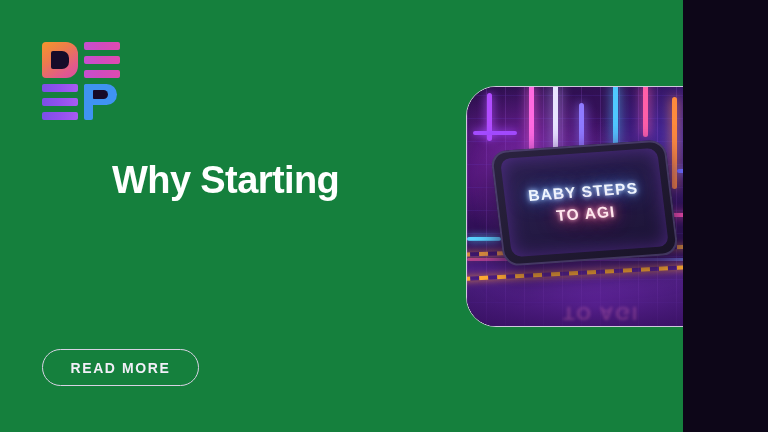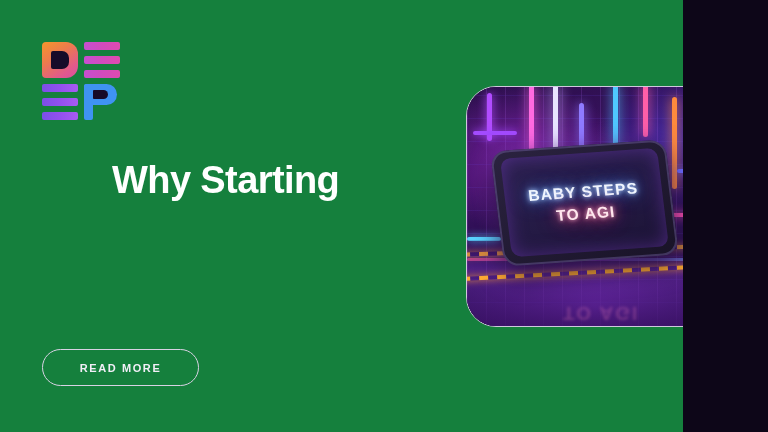--- a/index.html
+++ b/index.html
@@ -87,21 +87,21 @@
   .headline .ln { display:block; white-space:nowrap; }
 
   
   .btn-read-more {
     position:absolute; left:42px; top:349px;
     width:157px; height:37px;
     border:1.5px solid #d8d2e4;
     border-radius:19px;
     background:transparent;
     color:#f2eff8;
-    font-size:11px;
+    font-size:14px;
     font-weight:bold;
     letter-spacing:1.6px;
     display:flex; align-items:center; justify-content:center;
     cursor:pointer;
     font-family:"Liberation Sans", sans-serif;
   }
 
   
   .thumb {
     position:absolute; left:466px; top:86px;

